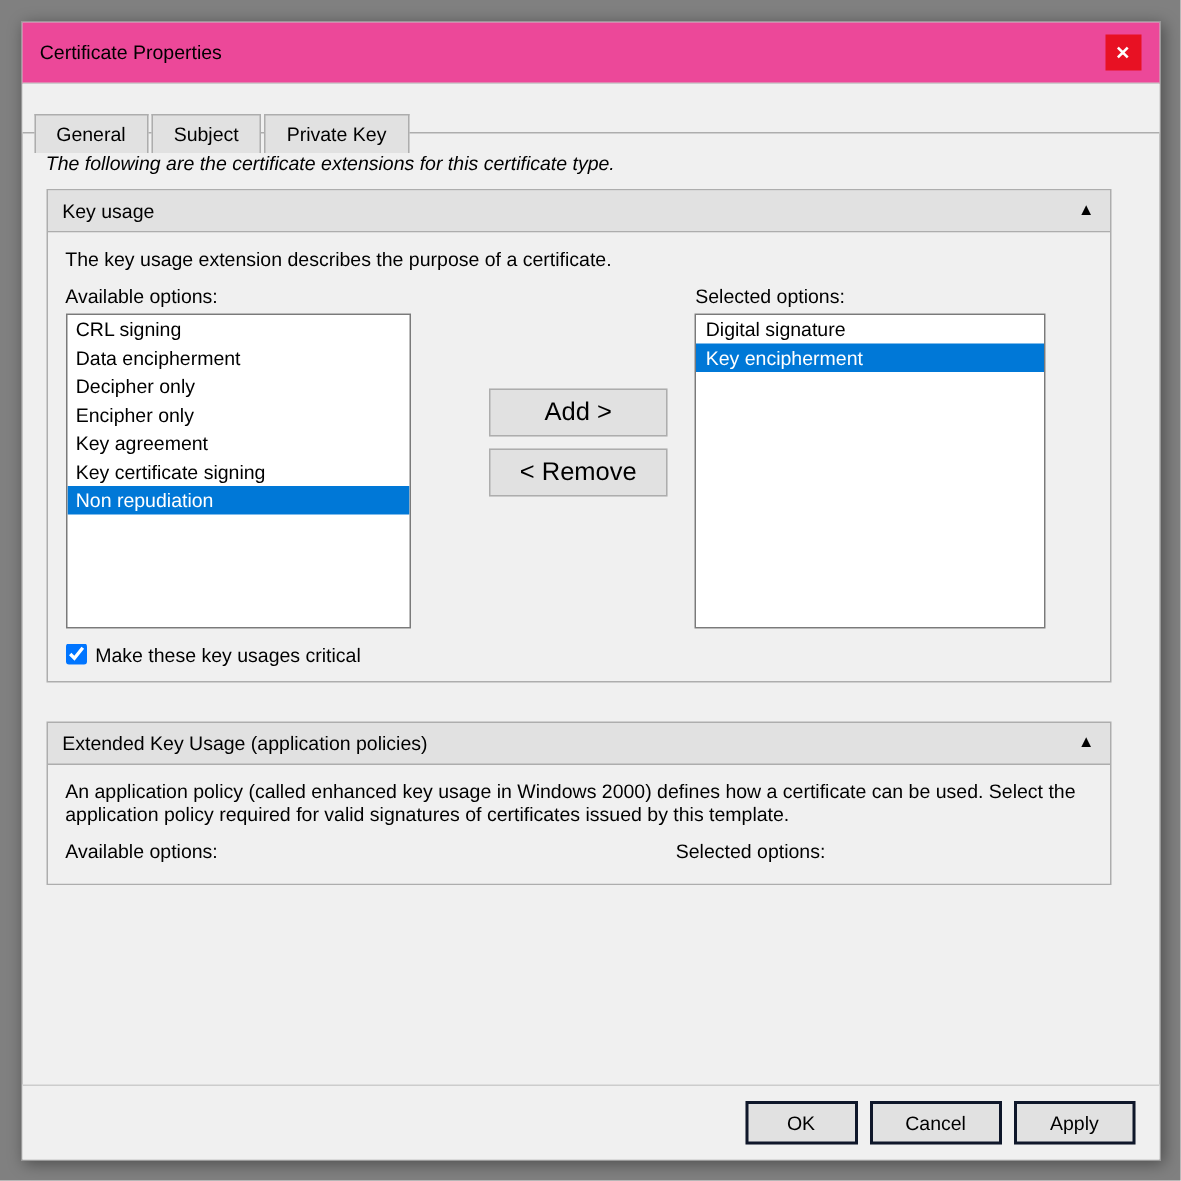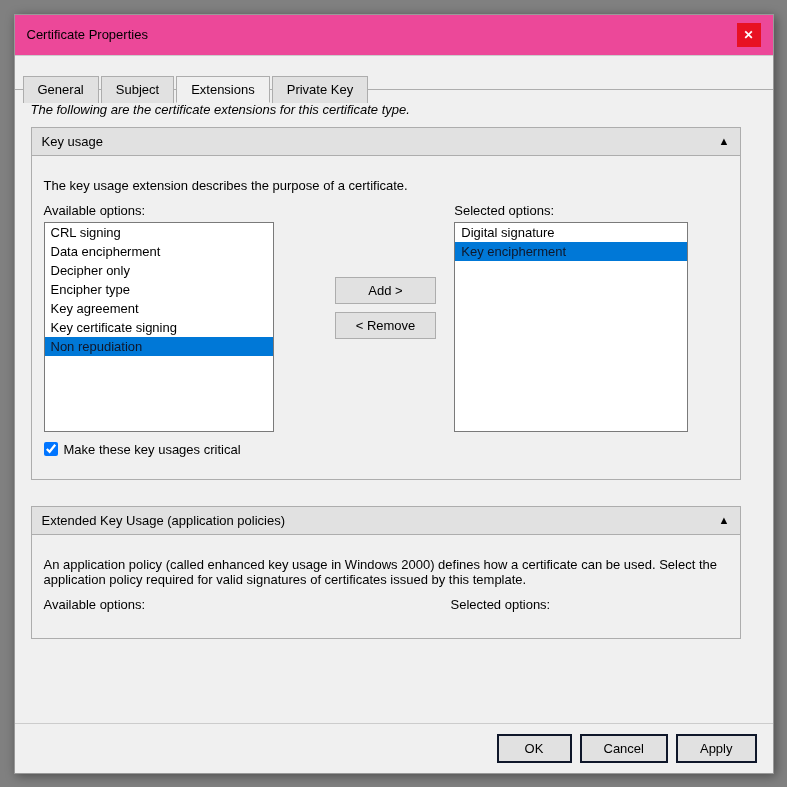--- a/index.html
+++ b/index.html
@@ -93,21 +93,21 @@
       display: flex;
       align-items: center;
       justify-content: space-between;
       font-weight: 400;
       border-bottom: 1px solid #adadad;
     }
     .chevron-icon {
       font-size: 11px;
     }
     .section-body {
-      padding: 22px 12px;
+      padding: 10px 12px;
       background: #f0f0f0;
     }
     .section-desc {
       font-size: 13px;
       margin-bottom: 10px;
     }
     .options-label {
       font-size: 13px;
       margin-bottom: 4px;
     }
@@ -125,36 +125,36 @@
       width: 234px;
       height: 210px;
     }
     .list-item {
       padding: 2px 6px;
       cursor: pointer;
       white-space: nowrap;
     }
     .list-item.selected-item {
       background: #0078d7;
-      color: #0f172a;
+      color: #ffffff;
     }
     .buttons-col {
       display: flex;
       flex-direction: column;
       justify-content: center;
       gap: 8px;
       padding: 0 18px;
       height: 210px;
     }
     .btn {
       padding: 5px 20px;
       background: #e1e1e1;
       border: 1px solid #adadad;
       cursor: pointer;
-      font-size: 13px;
+      font-size: 17px;
       min-width: 90px;
     }
     .checkbox-row {
       display: flex;
       gap: 6px;
       margin-top: 10px;
     }
     .checkbox-row input[type="checkbox"] {
       width: 14px;
       height: 14px;
@@ -194,21 +194,20 @@
 <div class="dialog">
 
   <div class="title-bar">
     <span class="title-bar-text">Certificate Properties</span>
     <button class="close-btn">✕</button>
   </div>
 
   <div class="tabs">
     <div class="tab">General</div>
     <div class="tab">Subject</div>
-    <div class="tab active">Extensions</div>
     <div class="tab">Private Key</div>
   </div>
 
   <div class="content">
     <div class="content-inner">
       <p class="description-text">The following are the certificate extensions for this certificate type.</p>
 
       <div class="section">
         <div class="section-header">
           <span>Key usage</span>
@@ -217,21 +216,21 @@
         <div class="section-body">
           <p class="section-desc">The key usage extension describes the purpose of a certificate.</p>
           <div class="col-wrap">
 
             <div class="col-left">
               <div class="options-label">Available options:</div>
               <div class="listbox available-list">
                 <div class="list-item">CRL signing</div>
                 <div class="list-item">Data encipherment</div>
                 <div class="list-item">Decipher only</div>
-                <div class="list-item">Encipher type</div>
+                <div class="list-item">Encipher only</div>
                 <div class="list-item">Key agreement</div>
                 <div class="list-item">Key certificate signing</div>
                 <div class="list-item selected-item">Non repudiation</div>
               </div>
             </div>
 
             <div class="buttons-col">
               <button class="btn">Add &gt;</button>
               <button class="btn">&lt; Remove</button>
             </div>

